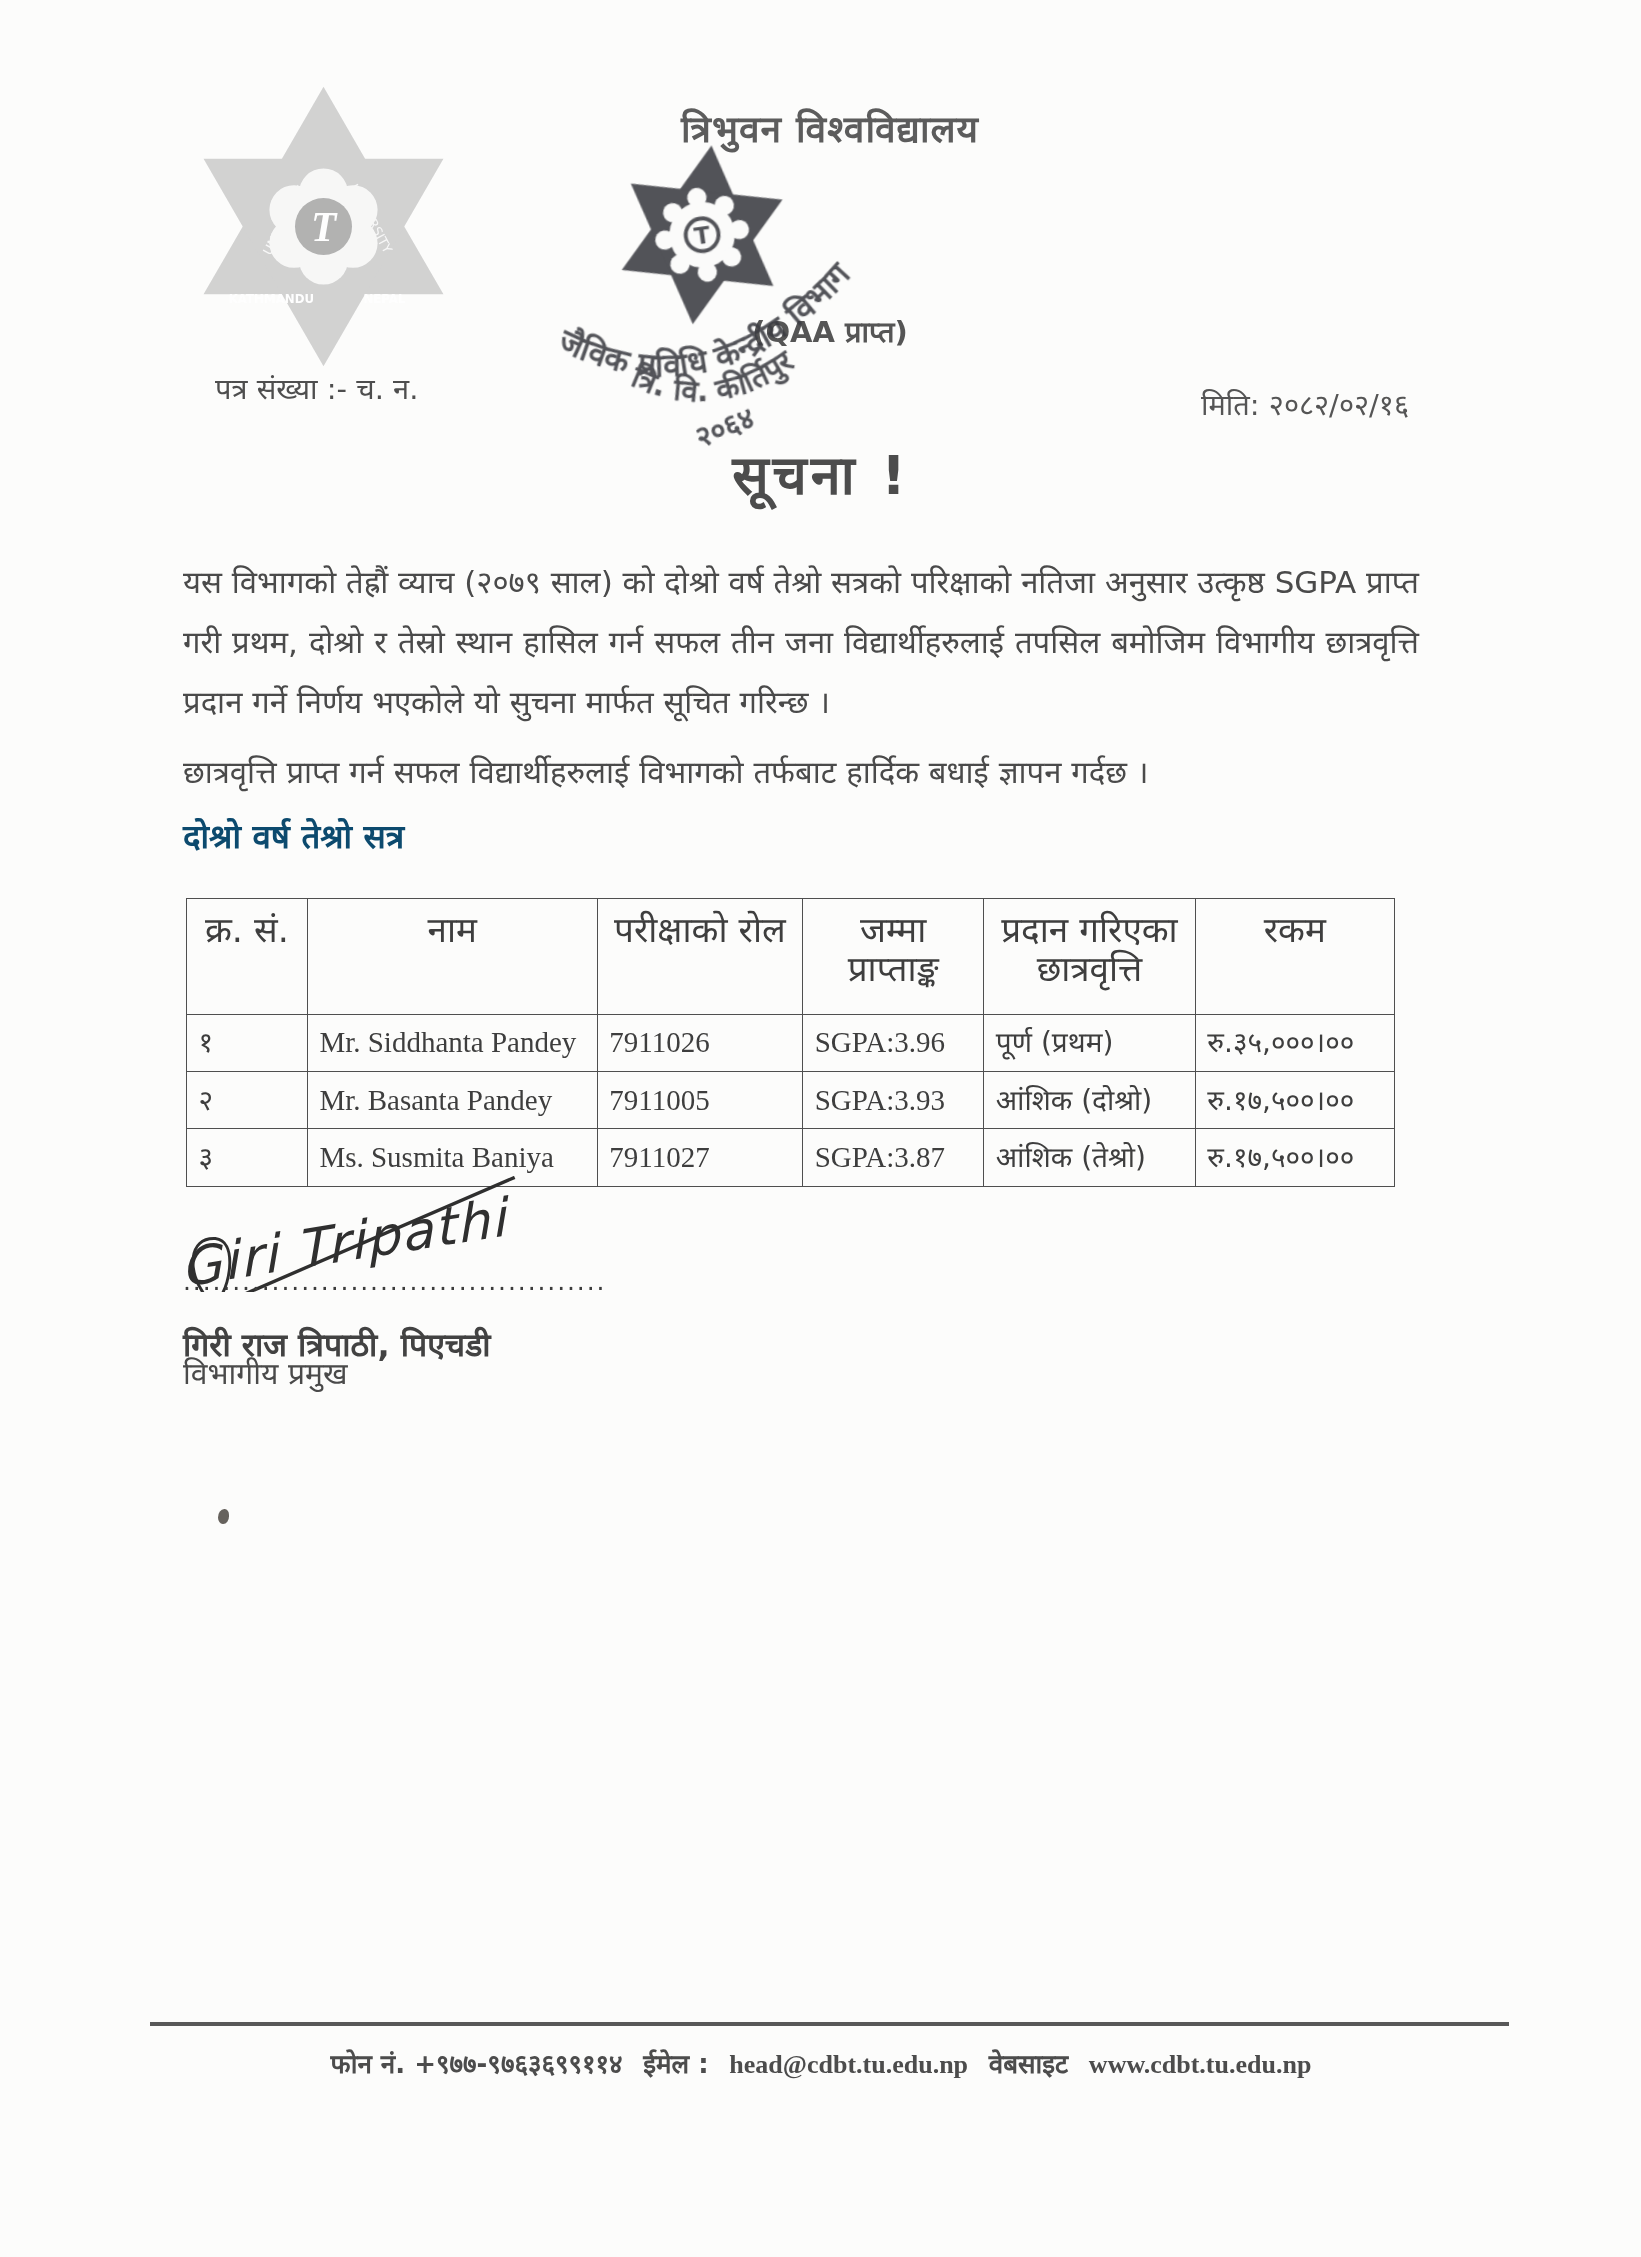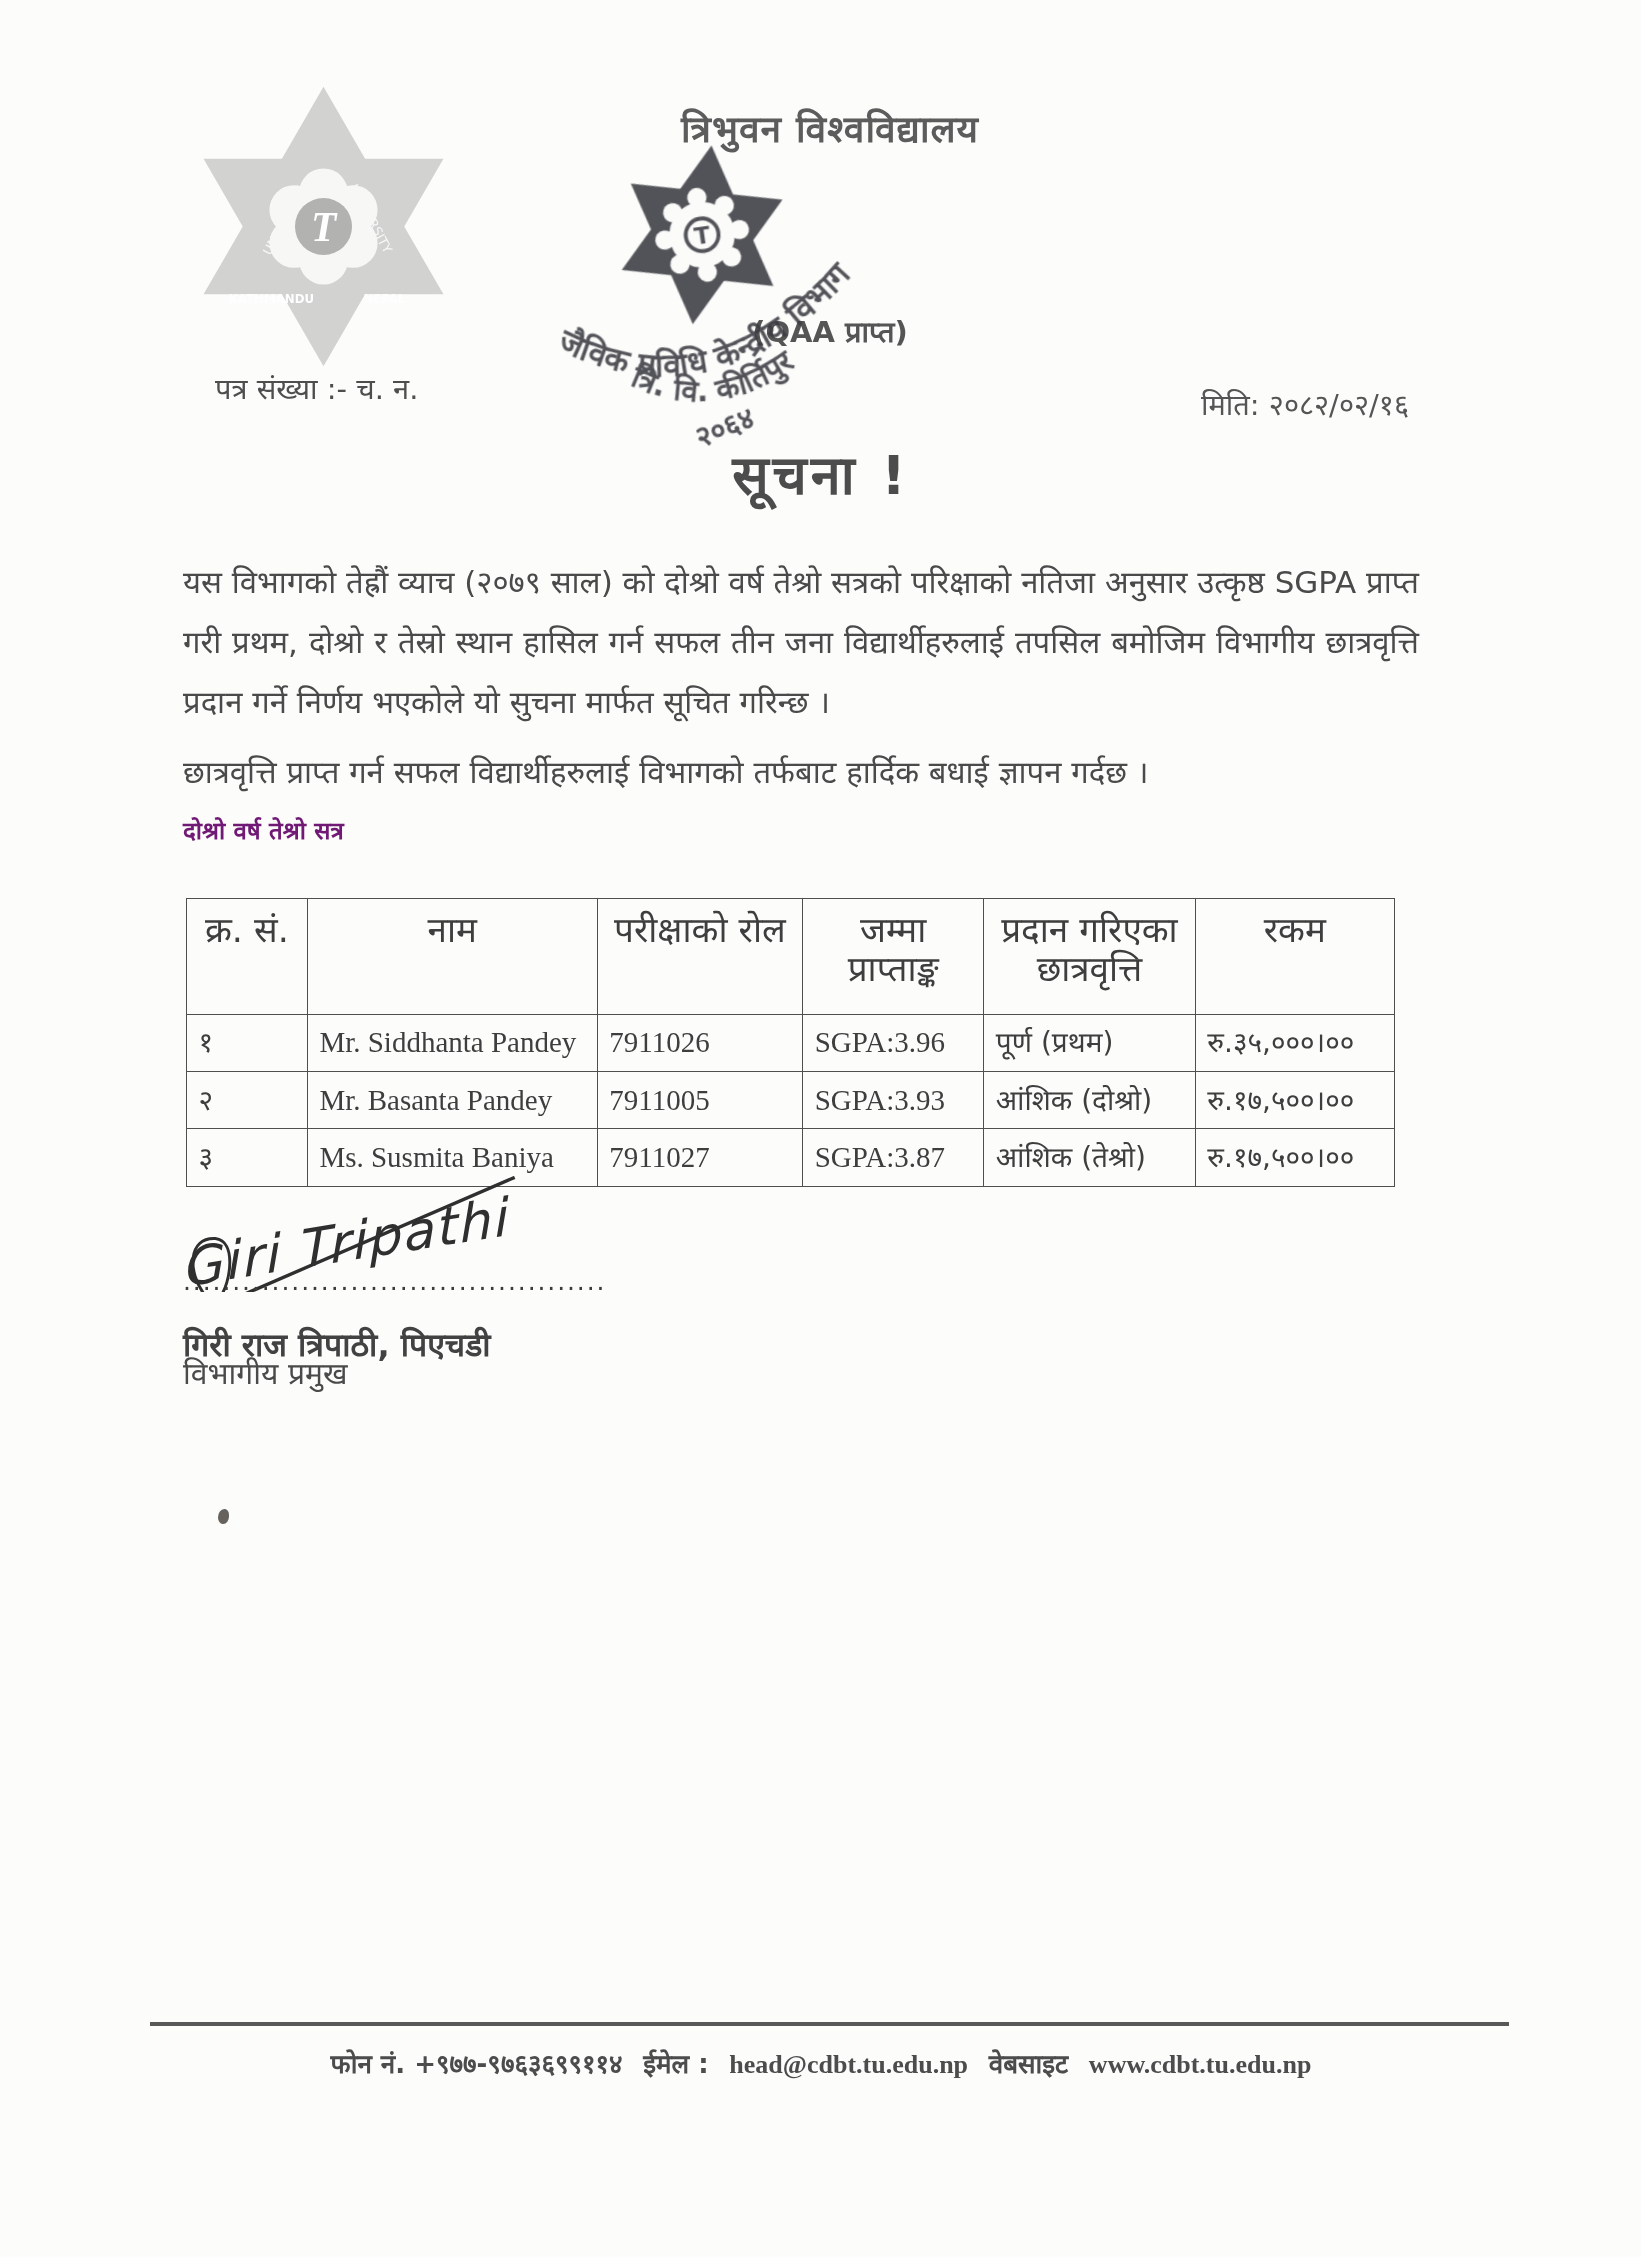--- a/index.html
+++ b/index.html
@@ -26,21 +26,21 @@
   .ref-no{top:368px;left:183px;font-size:29px;color:#4e4e4e;margin-left:32px;}
   .date-line{top:384px;right:232px;font-size:29px;color:#555;}
   
   .notice-title{top:436px;left:145px;width:1352px;text-align:center;
     font-size:54px;font-weight:700;color:#4c4c4c;letter-spacing:3.9px;}
   
   .para{left:183px;width:1236px;font-size:31px;line-height:60px;
     color:#4a4a4a;text-align:justify;}
   .para1{top:552px;}
   .para2{top:742px;text-align:left;}
-  .section-heading{top:813px;left:183px;font-size:24px;font-weight:700;color:#701a75;}
+  .section-heading{top:813px;left:183px;font-size:33px;font-weight:700;color:#0c4a6e;}
   
   .tbl{top:898px;left:186px;width:1209px;border-collapse:collapse;table-layout:fixed;}
   .tbl th,.tbl td{border:1.9px solid #4f4f4f;text-align:left;vertical-align:top;
     font-weight:400;color:#3e3e3e;word-wrap:break-word;}
   .tbl th{font-size:35px;padding:11.6px 11.6px 25px 11.6px;line-height:39px;text-align:center;}
   .tbl td{font-size:28px;padding:8.7px 11.6px;line-height:39px;}
   .latin{font-family:"Liberation Serif",serif;}
   .tbl .latin{font-size:29px;margin-top:36px;}
   
   .sig-svg{top:1176px;left:174px;}

